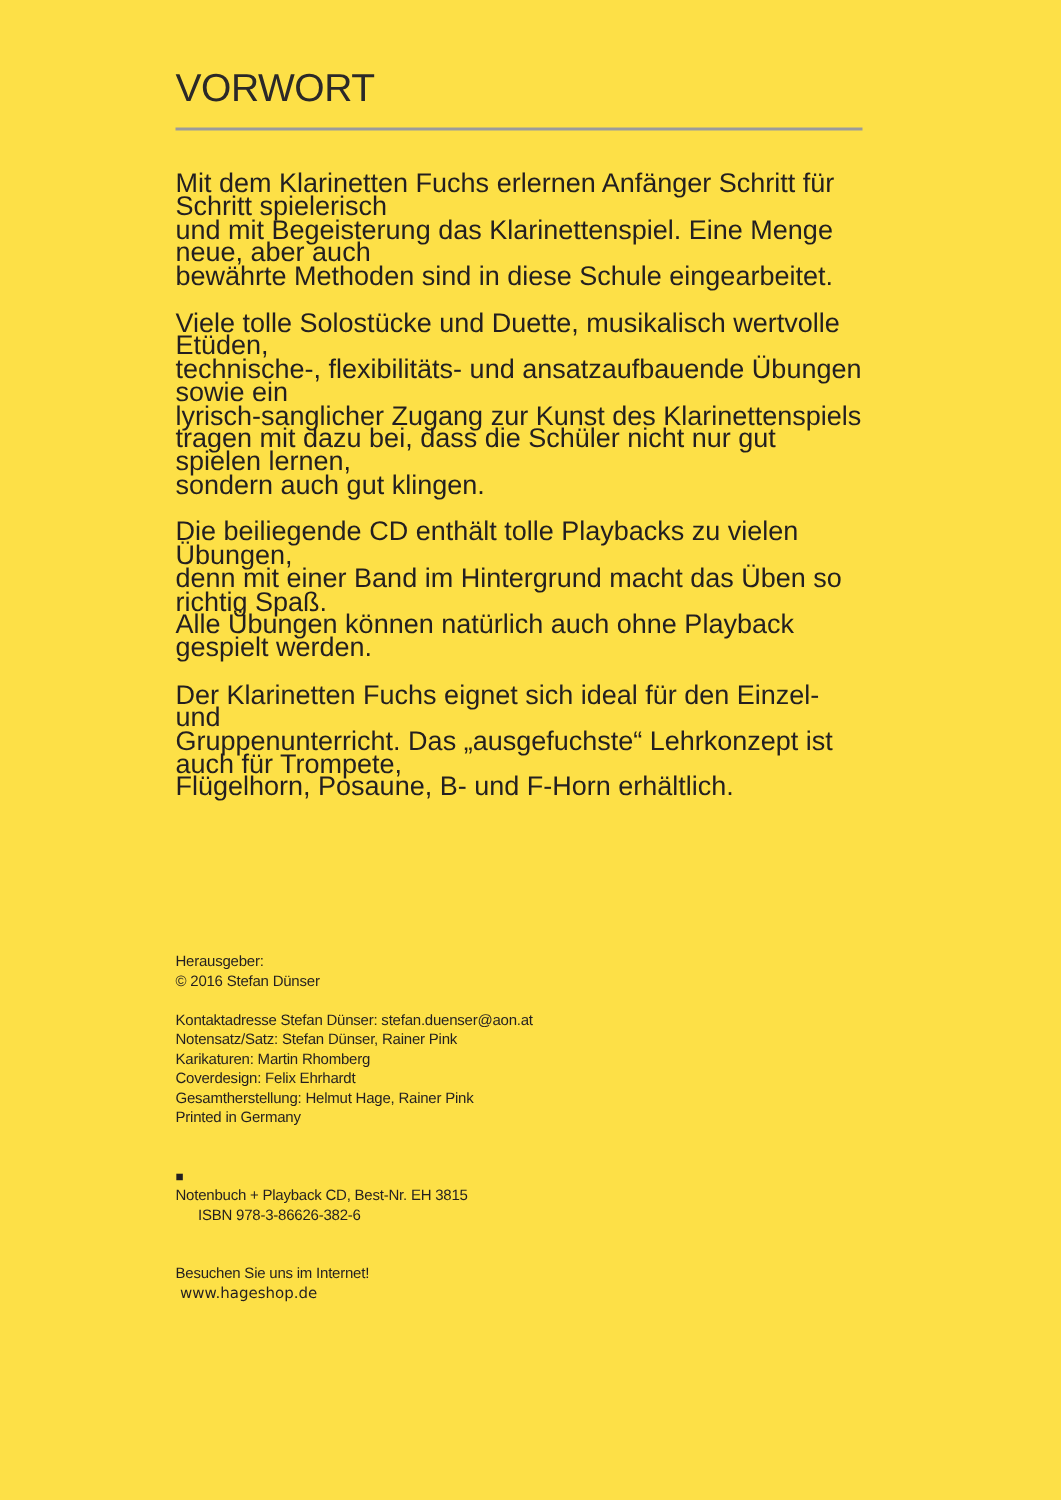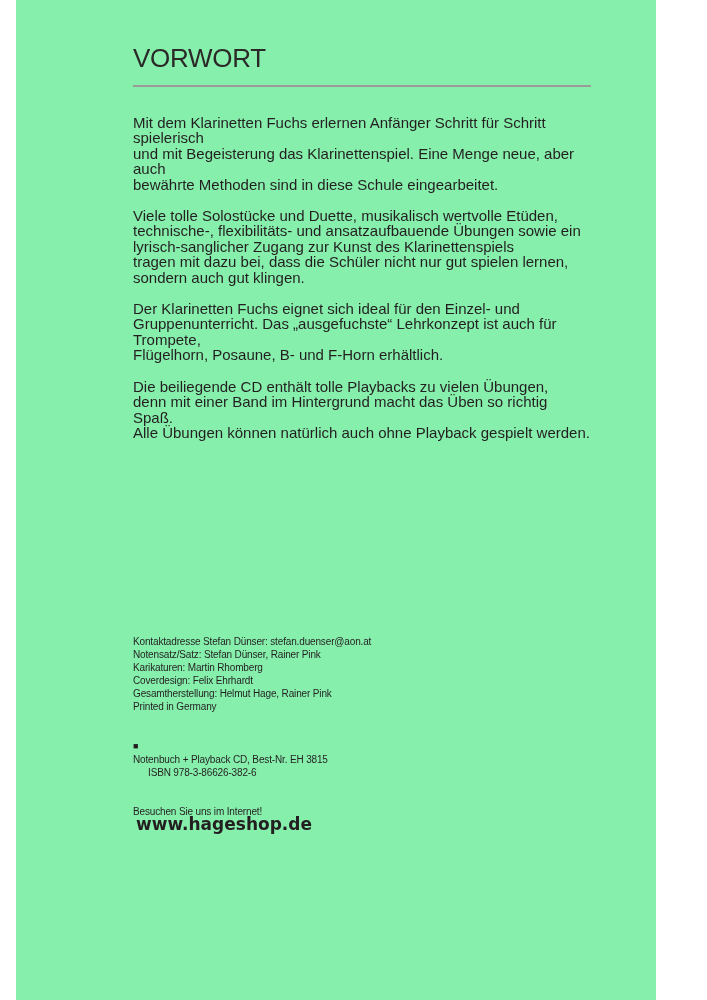--- a/index.html
+++ b/index.html
@@ -1,24 +1,23 @@
 <!DOCTYPE html>
 <html><head>
 <meta charset="utf-8">
 <style>
   html, body { margin: 0; padding: 0; background: #ffffff; }
   .page {
     position: relative;
-    width: 640px;
+    width: 707px;
     height: 1000px;
-    background: #86efac;
+    background: #fde047;
     overflow: hidden;
     font-family: "Liberation Sans", sans-serif;
     color: #231f20;
-    margin-left: 16px;
   }
   .content {
     position: absolute;
     left: 117px;
     top: 0;
     width: 458px;
   }
   .title {
     margin: 44px 0 0 0;
     font-size: 26px;
@@ -27,21 +26,21 @@
     letter-spacing: -0.3px;
     color: #2b2928;
   }
   .rule {
     margin-top: 13px;
     height: 2px;
     background: #9b9b9b;
   }
   .body-text {
     margin-top: 28px;
-    font-size: 15px;
+    font-size: 18px;
     line-height: 15.4px;
     color: #231f20;
   }
   .body-text p {
     margin: 0 0 16px 0;
     white-space: pre-line;
   }
   .imprint {
     position: absolute;
     left: 117px;
@@ -59,24 +58,23 @@
   .bullet {
     font-size: 9px;
     margin-right: 6px;
     letter-spacing: 0;
   }
   .isbn {
     margin-left: 15px;
   }
   .url {
     font-family: "DejaVu Sans", sans-serif;
-    font-size: 17px;
+    font-size: 10px;
     letter-spacing: 0;
     margin-left: 3px;
-    font-weight: bold;
   }
 </style>
 </head>
 <body>
 
 <div class="page">
   <div class="content">
 
     <h1 class="title">VORWORT</h1>
 
@@ -84,30 +82,32 @@
 
     <div class="body-text">
       <p>Mit dem Klarinetten Fuchs erlernen Anfänger Schritt für Schritt spielerisch
 und mit Begeisterung das Klarinettenspiel. Eine Menge neue, aber auch
 bewährte Methoden sind in diese Schule eingearbeitet.</p>
       <p>Viele tolle Solostücke und Duette, musikalisch wertvolle Etüden,
 technische-, flexibilitäts- und ansatzaufbauende Übungen sowie ein
 lyrisch-sanglicher Zugang zur Kunst des Klarinettenspiels
 tragen mit dazu bei, dass die Schüler nicht nur gut spielen lernen,
 sondern auch gut klingen.</p>
+      <p>Die beiliegende CD enthält tolle Playbacks zu vielen Übungen,
+denn mit einer Band im Hintergrund macht das Üben so richtig Spaß.
+Alle Übungen können natürlich auch ohne Playback gespielt werden.</p>
       <p>Der Klarinetten Fuchs eignet sich ideal für den Einzel- und
 Gruppenunterricht. Das „ausgefuchste“ Lehrkonzept ist auch für Trompete,
 Flügelhorn, Posaune, B- und F-Horn erhältlich.</p>
-      <p>Die beiliegende CD enthält tolle Playbacks zu vielen Übungen,
-denn mit einer Band im Hintergrund macht das Üben so richtig Spaß.
-Alle Übungen können natürlich auch ohne Playback gespielt werden.</p>
     </div>
   </div>
 
   <div class="imprint">
+    <p class="block">Herausgeber:
+© 2016 Stefan Dünser</p>
 
 
     <p class="block">Kontaktadresse Stefan Dünser: stefan.duenser@aon.at
 Notensatz/Satz: Stefan Dünser, Rainer Pink
 Karikaturen: Martin Rhomberg
 Coverdesign: Felix Ehrhardt
 Gesamtherstellung: Helmut Hage, Rainer Pink
 Printed in Germany</p>
 
 

